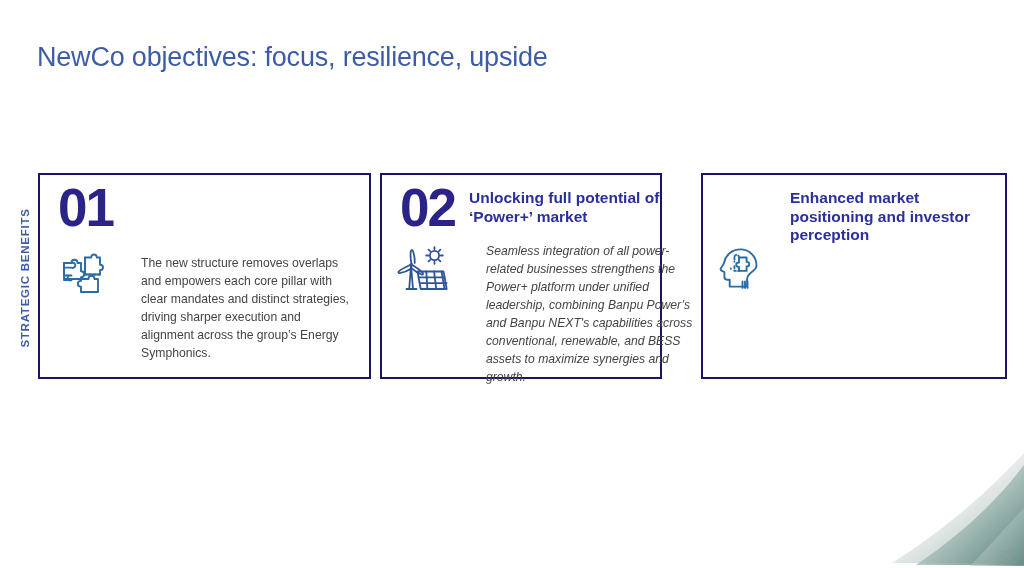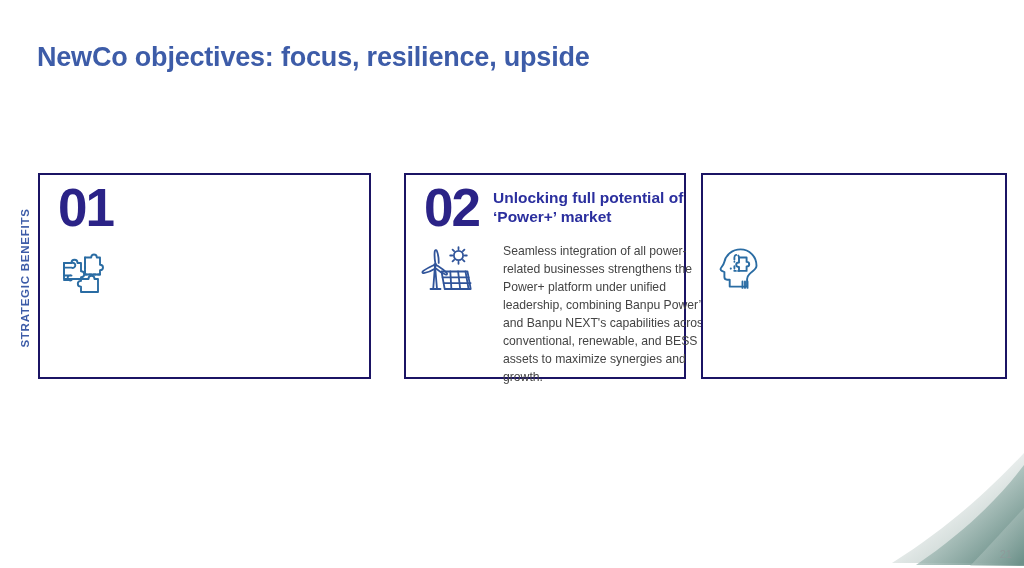--- a/index.html
+++ b/index.html
@@ -21,21 +21,21 @@
     background: #ffffff;
     overflow: hidden;
   }
 
   
   #slide-title {
     position: absolute;
     left: 37px;
     top: 42px;
     font-size: 27px;
-    font-weight: bold;
+    font-weight: normal;
     color: #3d5ca8;
     letter-spacing: -0.2px;
     white-space: nowrap;
   }
 
   
   #vertical-label-wrap {
     position: absolute;
     left: 14px;
     top: 175px;
@@ -58,21 +58,21 @@
   
   .card {
     position: absolute;
     top: 173px;
     height: 206px;
     border: 2px solid #1b1464;
     background: #ffffff;
     box-sizing: border-box;
   }
   #card-1 { left: 38px;  width: 333px; }
-  #card-2 { left: 380px; width: 282px; margin-left: 24px; }
+  #card-2 { left: 380px; width: 282px; }
   #card-3 { left: 701px; width: 306px; }
 
   .card-inner {
     position: relative;
     width: 100%;
     height: 100%;
     padding-left: 32px;
   }
 
   .card-number {
@@ -106,21 +106,21 @@
   #card-2 .card-icon { left: 14px; top: 70px; }
   #card-3 .card-icon { left: 14px; top: 70px; }
 
   .card-body {
     position: absolute;
     font-size: 12.2px;
     color: #444444;
     line-height: 1.47;
   }
   #card-1 .card-body { left: 101px; top: 80px;  width: 214px; }
-  #card-2 .card-body { left: 97px;  top: 68px;  width: 212px; }
+  #card-2 .card-body { left: 104px;  top: 68px;  width: 212px; font-style: italic; }
   #card-3 .card-body { left: 87px;  top: 80px;  width: 214px; }
 
   .card-body p { margin: 0 0 11px 0; }
   .card-body p:last-child { margin-bottom: 0; }
 
   
   #corner-decoration {
     position: absolute;
     right: 0;
     bottom: 0;
@@ -158,20 +158,23 @@
           <path d="M4 10h7.5a2.6 2.6 0 1 1 0 4.6H4z M4 10v12.5h7.5a2.6 2.6 0 1 0 0 4.6H4"></path>
           <path d="M4 10h7.5c0-2 1.3-3.2 3-3.2s3 1.2 3 3.2H21v8.2c2 0 3.2 1.3 3.2 3s-1.2 3-3.2 3V26H4z"></path>
 
           <path d="M21 26h7.5c0-2 1.3-3.2 3-3.2s3 1.2 3 3.2H38v13H21v-5.3c-2 0-3.2-1.2-3.2-2.9s1.2-2.9 3.2-2.9z"></path>
 
           <path d="M26.5 2h6.5c0-1.8 1.2-2.9 2.7-2.9" stroke="none"></path>
           <path d="M25 4.5h6.2c0-1.9 1.2-3 2.8-3s2.8 1.1 2.8 3H40v7.3c1.9 0 3 1.2 3 2.7s-1.1 2.7-3 2.7v4.3H25z"></path>
           <path d="M25 4.5v15" stroke-dasharray="2 2.4"></path>
           <path d="M40 21.5H25" stroke-dasharray="2 2.4"></path>
         </svg>
+      </div>
+      <div class="card-body">
+        <p>The new structure removes overlaps and empowers each core pillar with clear mandates and distinct strategies, driving sharper execution and alignment across the group’s Energy Symphonics.</p>
       </div>
     </div>
   </div>
 
   <div class="card" id="card-2">
     <div class="card-inner">
       <div class="card-number">02</div>
       <div class="card-heading">Unlocking full potential of ‘Power+’ market</div>
       <div class="card-icon">
         <svg width="54" height="50" viewBox="0 0 54 50" fill="none" stroke="#30549a" stroke-width="1.8" stroke-linejoin="round" stroke-linecap="round">
@@ -193,20 +196,21 @@
         </svg>
       </div>
       <div class="card-body">
         <p>Seamless integration of all power-related businesses strengthens the Power+ platform under unified leadership, combining Banpu Power’s and Banpu NEXT's capabilities across conventional, renewable, and BESS assets to maximize synergies and growth.</p>
       </div>
     </div>
   </div>
 
   <div class="card" id="card-3">
     <div class="card-inner">
+      <div class="card-heading">Enhanced market positioning and investor perception</div>
       <div class="card-icon">
         <svg width="48" height="48" viewBox="0 0 48 48" fill="none" stroke="#2a6ca3" stroke-width="1.9" stroke-linejoin="round" stroke-linecap="round">
 
           <path d="M39.5 20.8c0-9.4-7.1-16.4-16-16.4-8.1 0-14.6 5.3-16.2 12.6-.5 2.3-1.6 3.8-3 5.5-1.1 1.3-1 2.6.5 3.3l2.6 1.2v5.1c0 1.7 1 2.6 2.7 2.6h2.6v6.9h17.4v-7.6c0-2 .6-3.2 2.1-4.7 4.1-4 7.3-5 7.3-8.5z"></path>
 
           <path d="M22 12.5h7.6v4.4c1.6 0 2.6 1 2.6 2.3s-1 2.3-2.6 2.3v4.4H22v-4c-1.7 0-2.8-.9-2.8-2.2s1.1-2.2 2.8-2.2z"></path>
           <path d="M22 12.5c0-1.6-1-2.6-2.3-2.6s-2.3 1-2.3 2.6" stroke-dasharray="2 2.2"></path>
           <path d="M17.4 12.5v4.2 M17.4 21.2v4.7h4.6" stroke-dasharray="2 2.2"></path>
 
           <path d="M25.5 36.5v6.4 M28 36.5v6.4 M30.5 36.5v6.4"></path>

